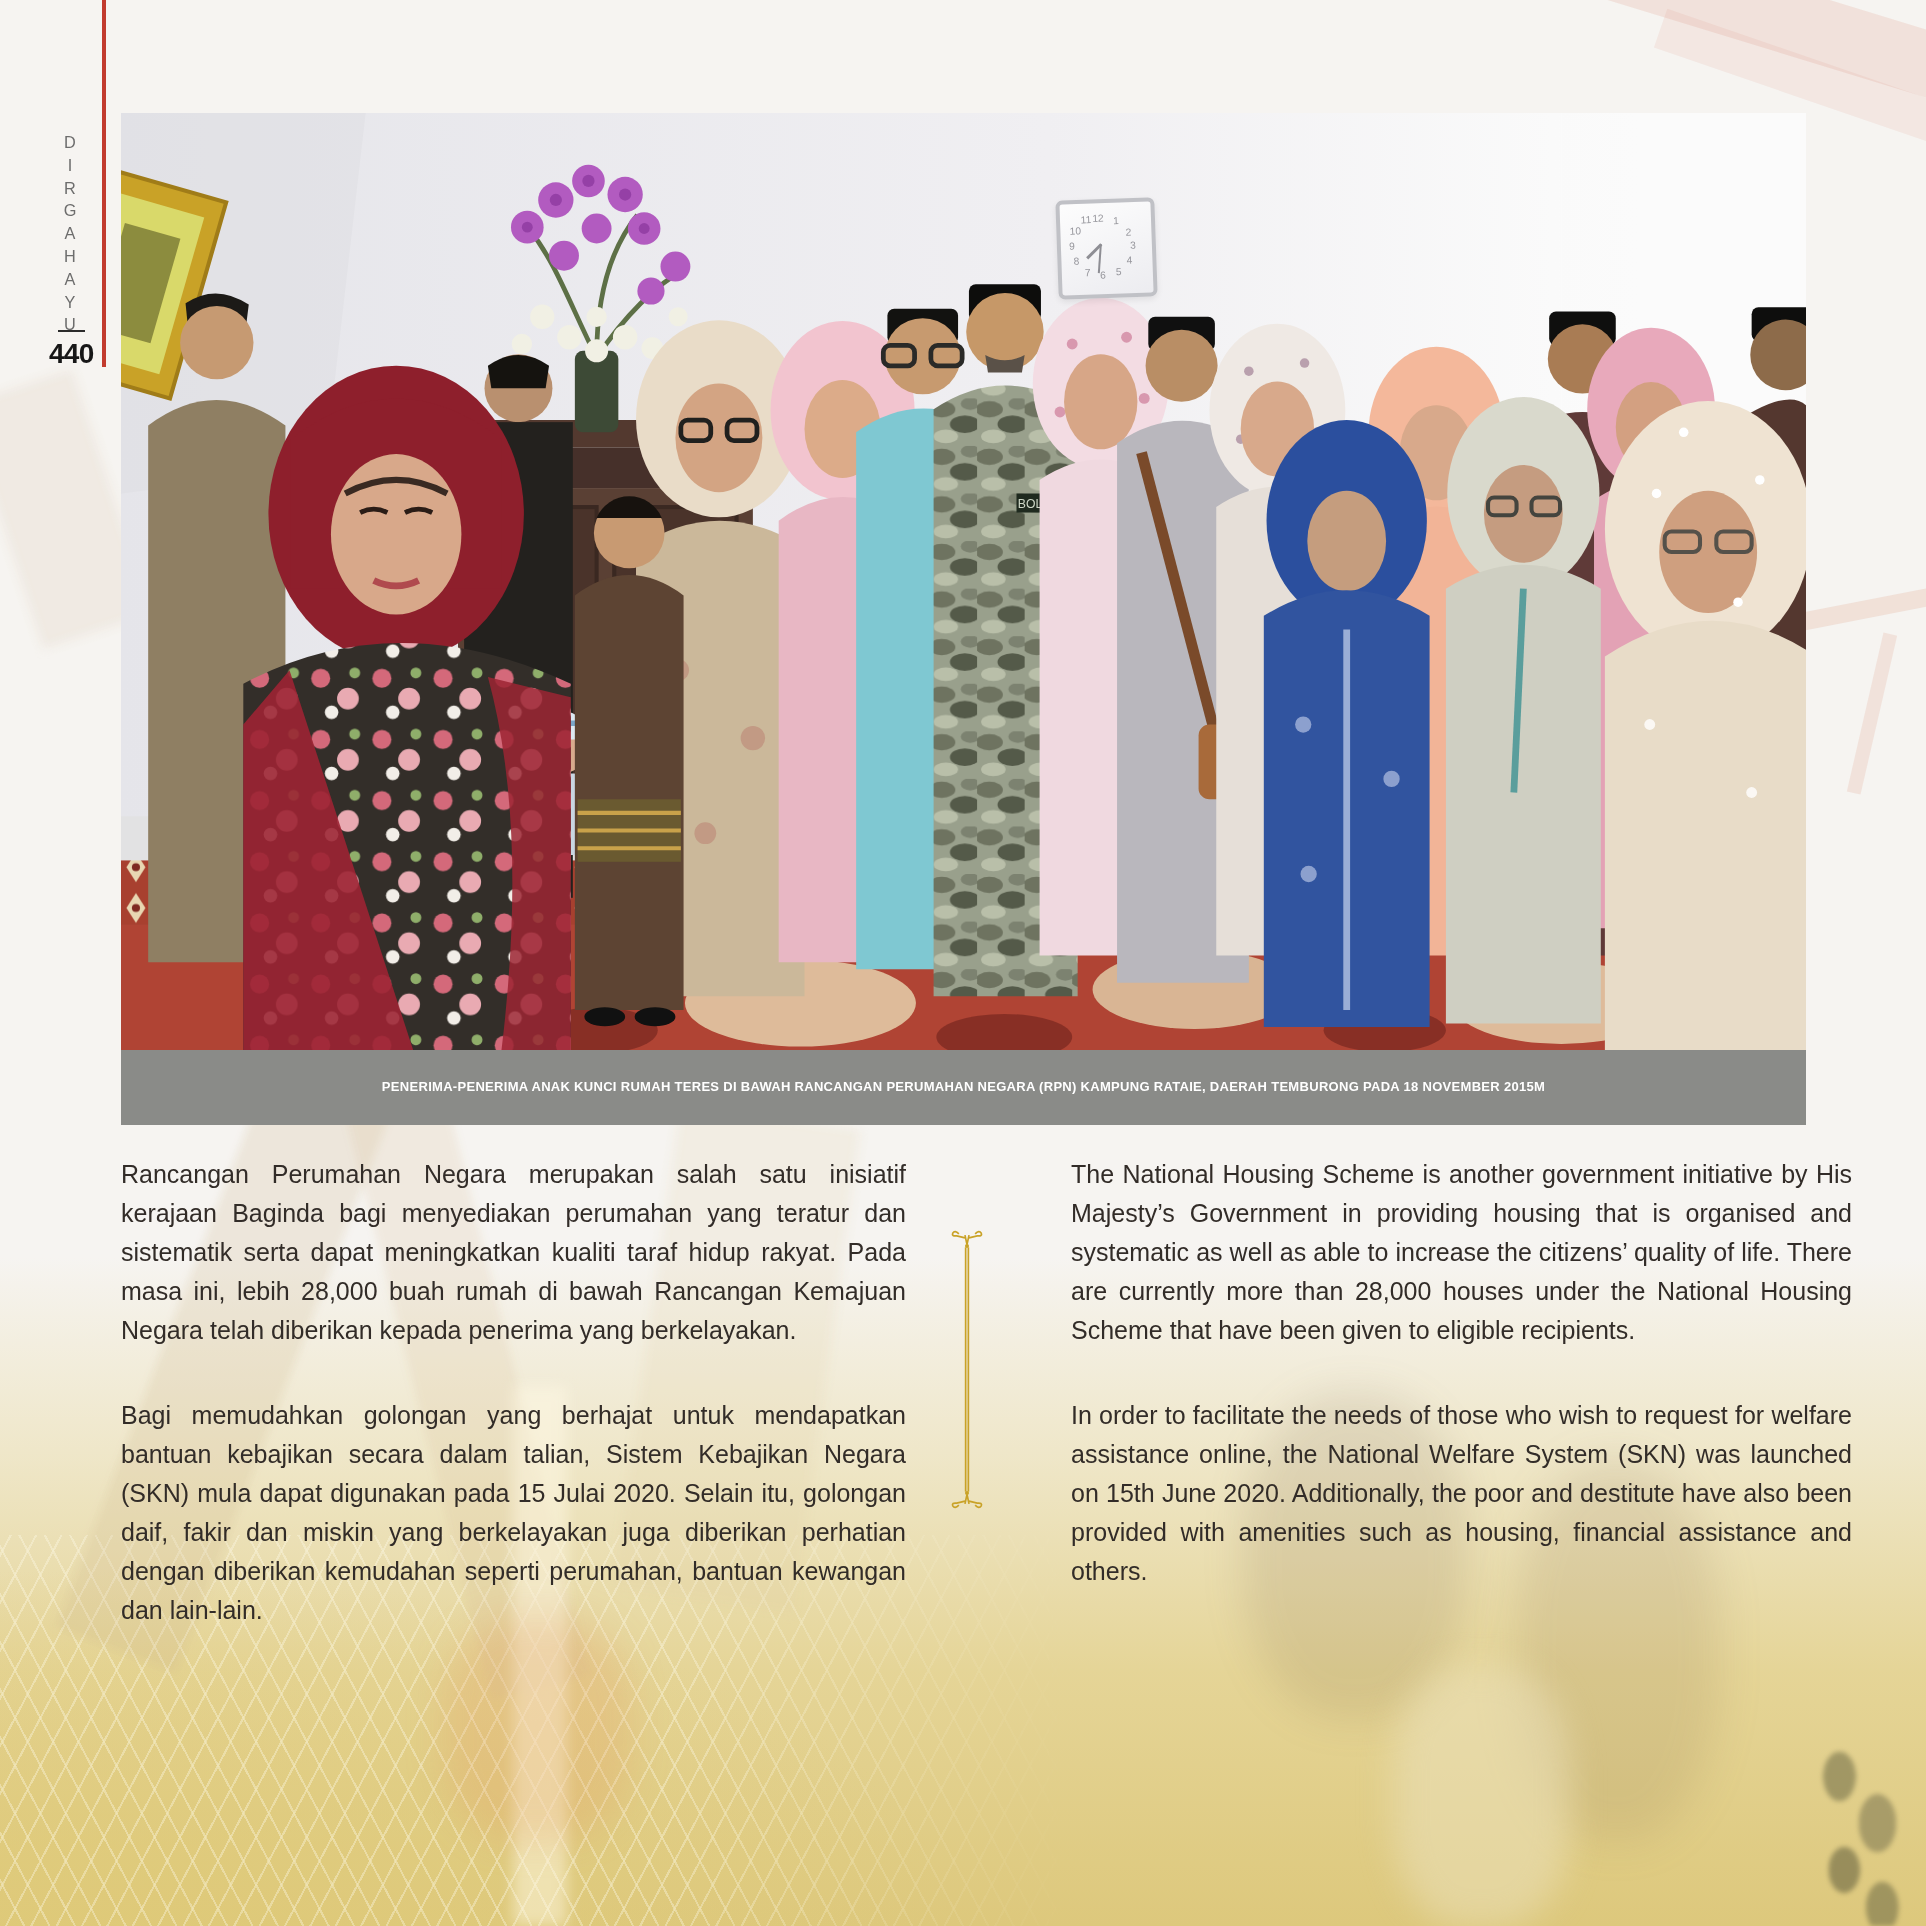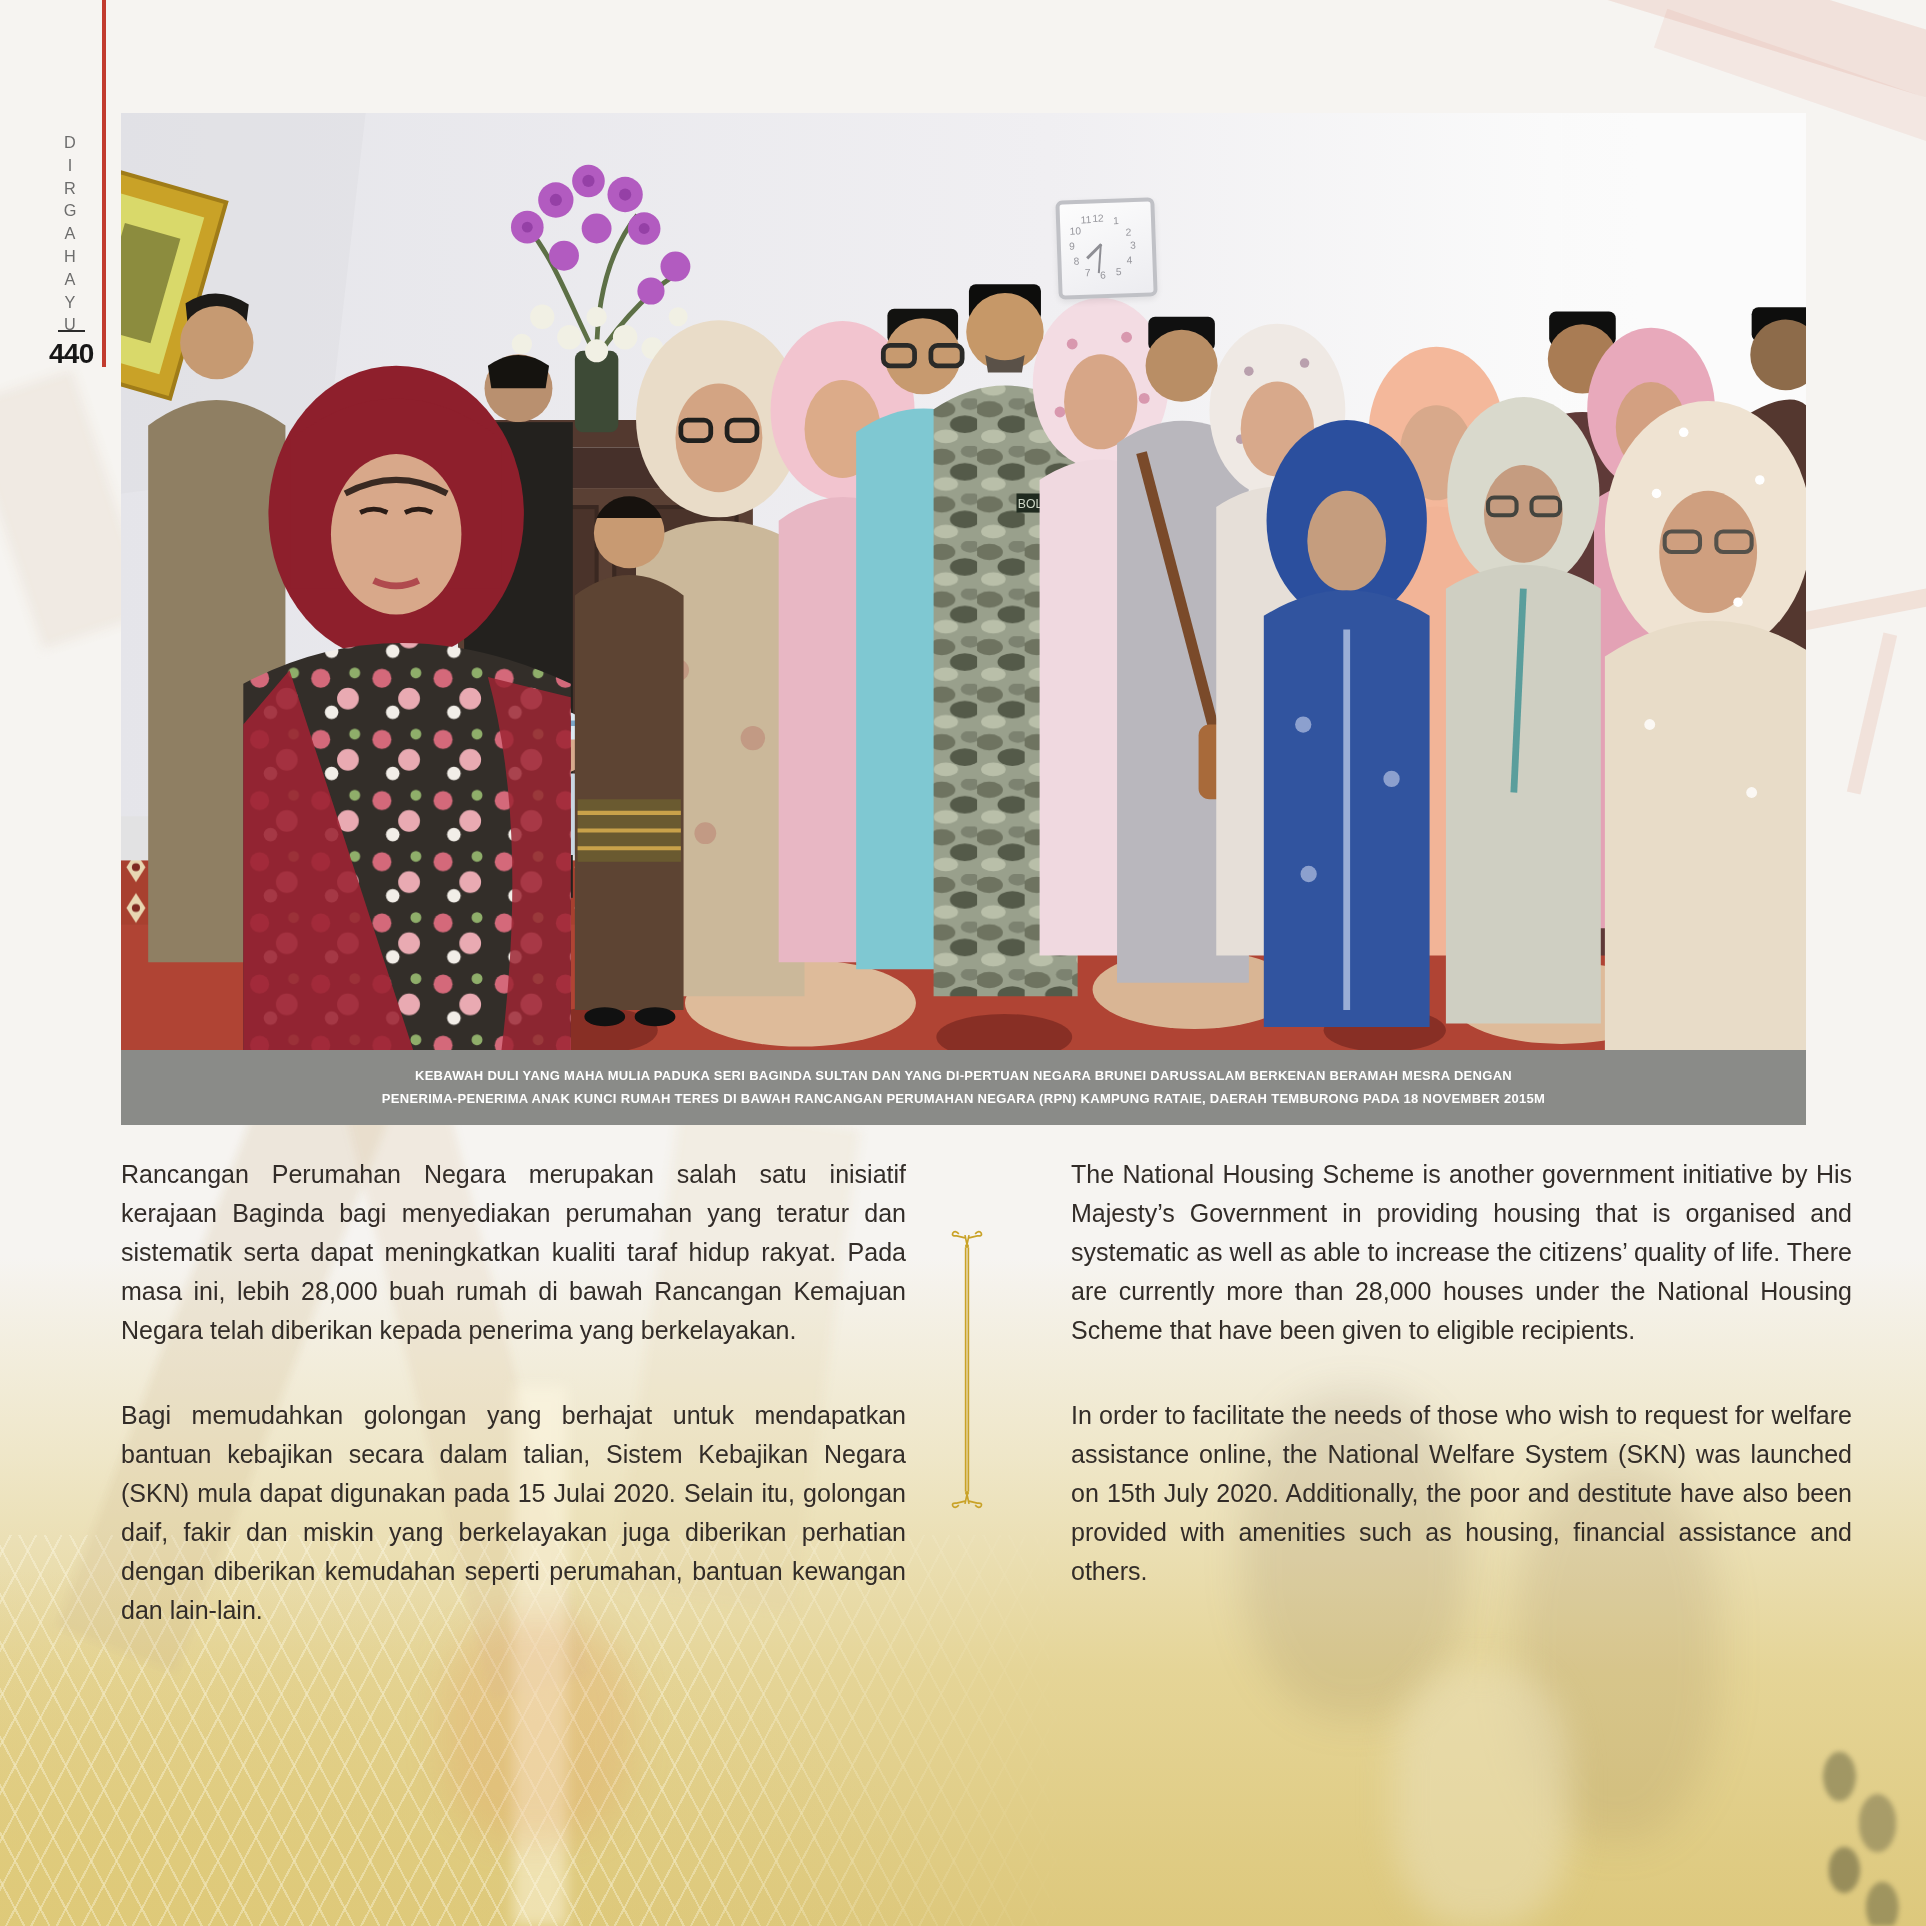--- a/index.html
+++ b/index.html
@@ -408,21 +408,20 @@
     <span class="cn-8">8</span>
     <span class="cn-9">9</span>
     <span class="cn-10">10</span>
     <span class="cn-11">11</span>
     <div class="hand hand-min"></div>
     <div class="hand hand-hour"></div>
   </div>
 </div>
 
 <div class="caption-bar">
-  <div>KEBAWAH DULI YANG MAHA MULIA PADUKA SERI BAGINDA SULTAN DAN YANG DI-PERTUAN NEGARA BRUNEI DARUSSALAM BERKENAN BERAMAH MESRA DENGAN</div>
   <div>PENERIMA-PENERIMA ANAK KUNCI RUMAH TERES DI BAWAH RANCANGAN PERUMAHAN NEGARA (RPN) KAMPUNG RATAIE, DAERAH TEMBURONG PADA 18 NOVEMBER 2015M</div>
 </div>
 
 <div class="col col-left">
   <p>Rancangan Perumahan Negara merupakan salah satu inisiatif kerajaan Baginda bagi menyediakan perumahan yang teratur dan sistematik serta dapat meningkatkan kualiti taraf hidup rakyat. Pada masa ini, lebih 28,000 buah rumah di bawah Rancangan Kemajuan Negara telah diberikan kepada penerima yang berkelayakan.</p>
   <p>Bagi memudahkan golongan yang berhajat untuk mendapatkan bantuan kebajikan secara dalam talian, Sistem Kebajikan Negara (SKN) mula dapat digunakan pada 15 Julai 2020. Selain itu, golongan daif, fakir dan miskin yang berkelayakan juga diberikan perhatian dengan diberikan kemudahan seperti perumahan, bantuan kewangan dan lain-lain.</p>
 </div>
 
 <svg class="divider" viewBox="0 0 50 420">
   <g stroke="#c9a227" fill="none" stroke-width="2.5">
@@ -432,15 +431,15 @@
     <line x1="27" y1="30" x2="27" y2="390"></line>
     <path d="M13 410 Q7 416 4 411 Q2 406 10 407 L22 404 M37 410 Q43 416 46 411 Q48 406 40 407 L28 404"></path>
     <path d="M22 408 L25 394 M28 408 L25 394"></path>
   </g>
   <circle cx="25" cy="28" r="3" fill="#c9a227"></circle>
   <circle cx="25" cy="392" r="3" fill="#c9a227"></circle>
 </svg>
 
 <div class="col col-right">
   <p>The National Housing Scheme is another government initiative by His Majesty’s Government in providing housing that is organised and systematic as well as able to increase the citizens’ quality of life. There are currently more than 28,000 houses under the National Housing Scheme that have been given to eligible recipients.</p>
-  <p>In order to facilitate the needs of those who wish to request for welfare assistance online, the National Welfare System (SKN) was launched on 15th July 2020. Additionally, the poor and destitute have also been provided with amenities such as housing, financial assistance and others.</p>
+  <p>In order to facilitate the needs of those who wish to request for welfare assistance online, the National Welfare System (SKN) was launched on 15th June 2020. Additionally, the poor and destitute have also been provided with amenities such as housing, financial assistance and others.</p>
 </div>
 
 
 </body></html>

